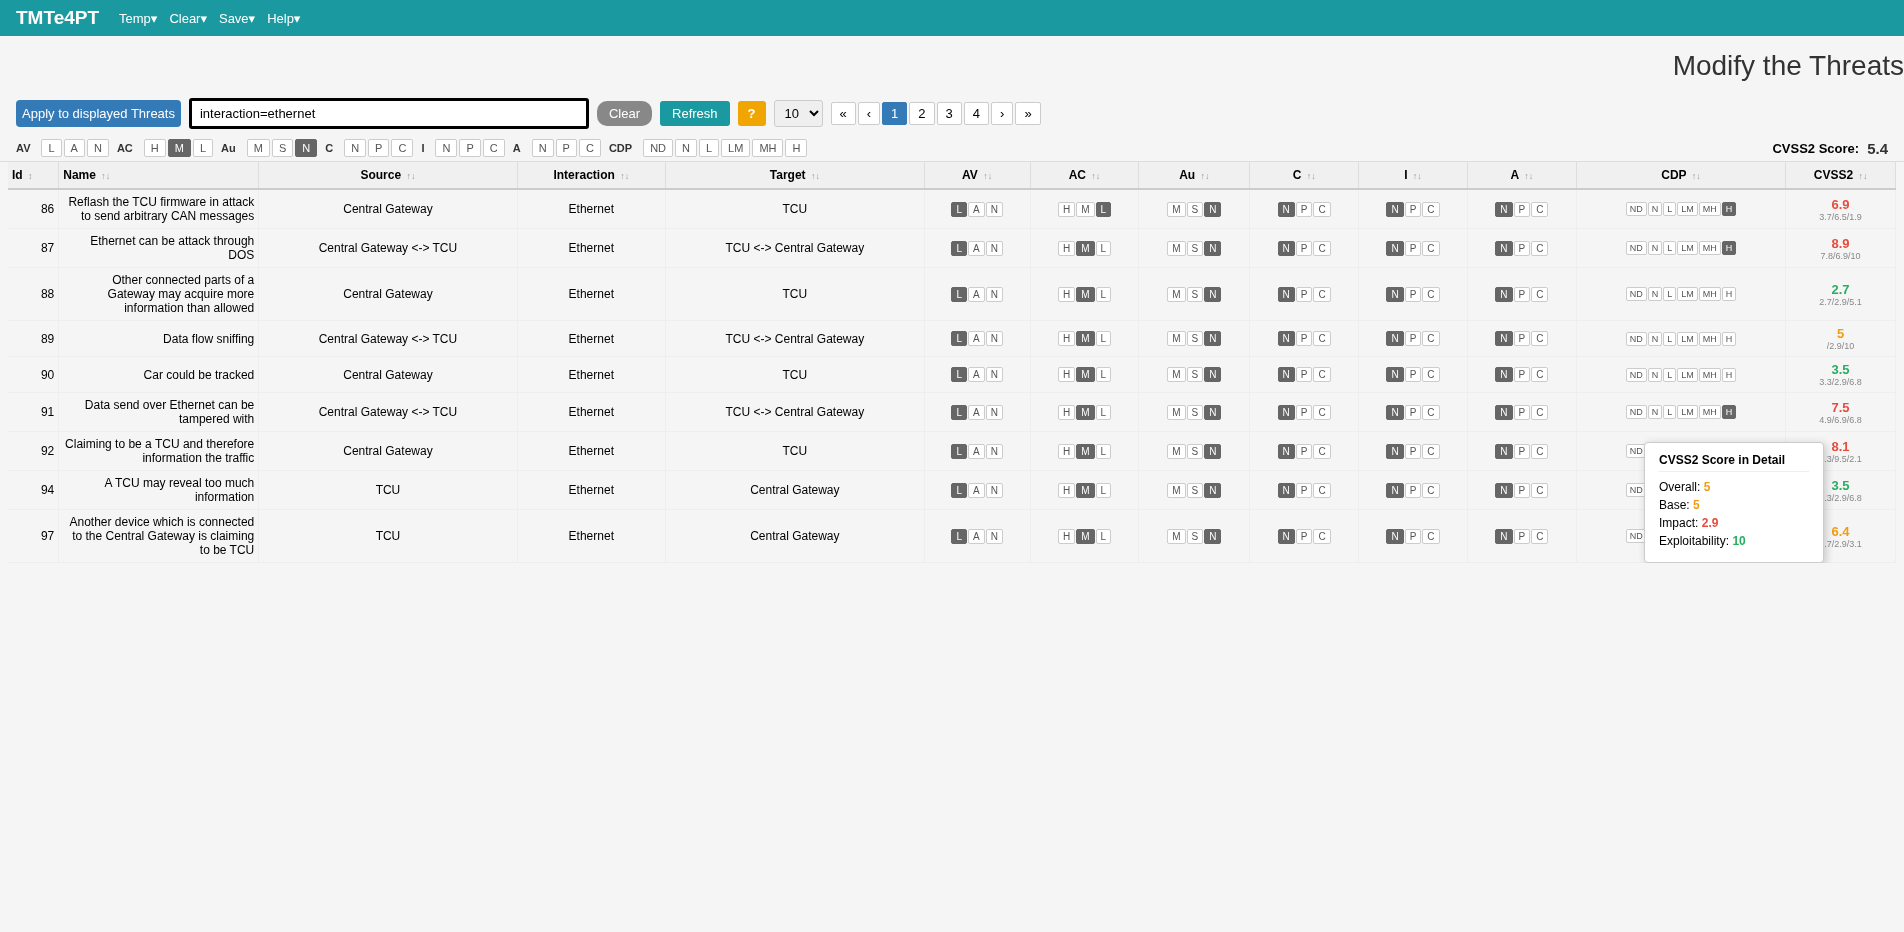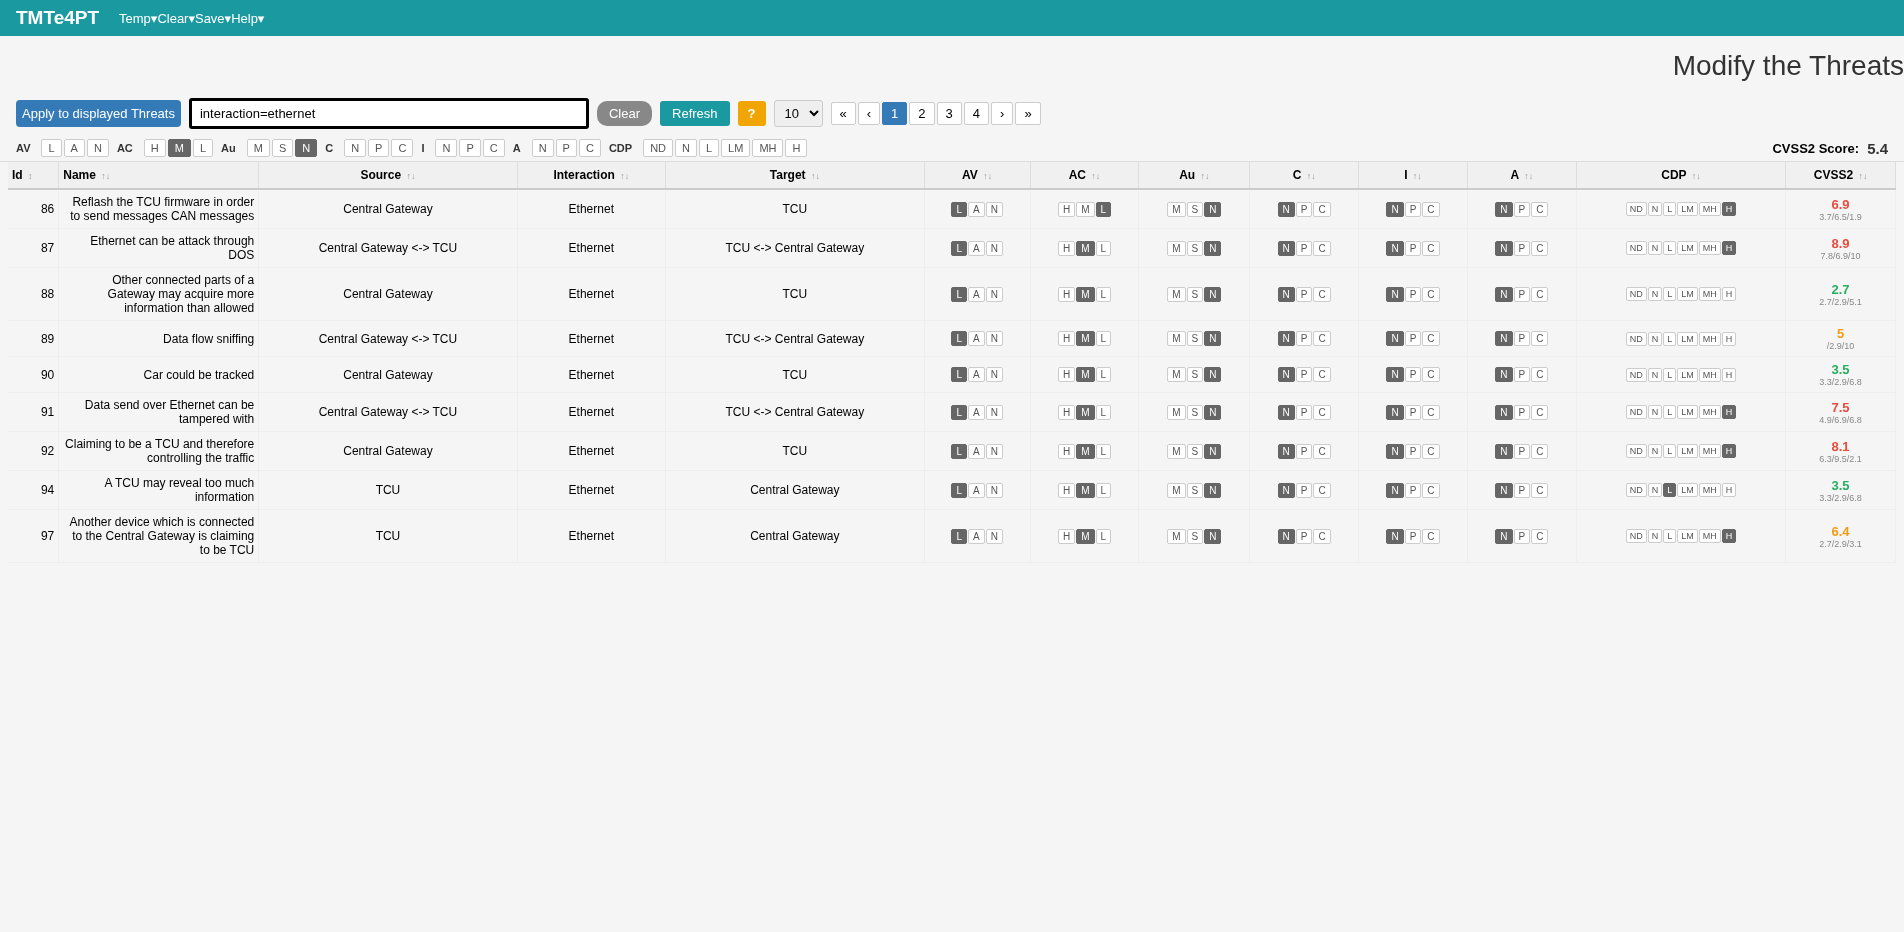--- a/index.html
+++ b/index.html
@@ -16,21 +16,21 @@
     }
     .navbar-brand {
       font-weight: bold;
       font-size: 19px;
       margin-right: 20px;
       color: white;
     }
     .navbar-links { display: flex; gap: 16px; flex: 1; }
     .navbar-link { color: white; text-decoration: none; font-size: 13px; cursor: pointer; }
     .navbar-link.active { font-weight: bold; text-decoration: underline; }
-    .navbar-right { display: flex; gap: 0; }
+    .navbar-right { display: flex; gap: 12px; }
     .navbar-right-link { color: white; font-size: 13px; cursor: pointer; }
 
     
     .page-title {
       text-align: right;
       font-size: 28px;
       font-weight: normal;
       color: #333;
       padding: 14px 0 10px;
     }
@@ -364,21 +364,21 @@
         <th>C <span class="sort-arrows">↑↓</span></th>
         <th>I <span class="sort-arrows">↑↓</span></th>
         <th>A <span class="sort-arrows">↑↓</span></th>
         <th>CDP <span class="sort-arrows">↑↓</span></th>
         <th>CVSS2 <span class="sort-arrows">↑↓</span></th>
       </tr>
     </thead>
     <tbody id="table-body">
     <tr>
     <td class="left">86</td>
-    <td class="left">Reflash the TCU firmware in order to send messages CAN messages</td>
+    <td class="left">Reflash the TCU firmware in attack to send arbitrary CAN messages</td>
     <td>Central Gateway</td>
     <td>Ethernet</td>
     <td>TCU</td>
     <td>
             <div class="metric-group">
               <button class="m-btn sel">L</button>
               <button class="m-btn">A</button>
               <button class="m-btn">N</button>
             </div>
           </td>
@@ -742,21 +742,21 @@
               <button class="cdp-btn sel">H</button>
             </div>
           </td>
     <td>
       <span class="cvss-high">7.5</span>
       <span class="cvss-sub">4.9/6.9/6.8</span>
     </td>
   </tr>
         <tr>
     <td class="left">92</td>
-    <td class="left">Claiming to be a TCU and therefore controlling the traffic</td>
+    <td class="left">Claiming to be a TCU and therefore information the traffic</td>
     <td>Central Gateway</td>
     <td>Ethernet</td>
     <td>TCU</td>
     <td>
             <div class="metric-group">
               <button class="m-btn sel">L</button>
               <button class="m-btn">A</button>
               <button class="m-btn">N</button>
             </div>
           </td>
@@ -932,13 +932,32 @@
             </div>
           </td>
     <td>
       <span class="cvss-med">6.4</span>
       <span class="cvss-sub">2.7/2.9/3.1</span>
     </td>
   </tr>
       </tbody>
   </table>
 
+  <div class="tooltip-popup">
+    <div class="tooltip-title">CVSS2 Score in Detail</div>
+    <div class="tooltip-row">
+      <span>Overall:</span>
+      <span class="tooltip-val-orange">5</span>
+    </div>
+    <div class="tooltip-row">
+      <span>Base:</span>
+      <span class="tooltip-val-orange">5</span>
+    </div>
+    <div class="tooltip-row">
+      <span>Impact:</span>
+      <span class="tooltip-val-red">2.9</span>
+    </div>
+    <div class="tooltip-row">
+      <span>Exploitability:</span>
+      <span class="tooltip-val-green">10</span>
+    </div>
+  </div>
 </div>
 
 </body></html>

